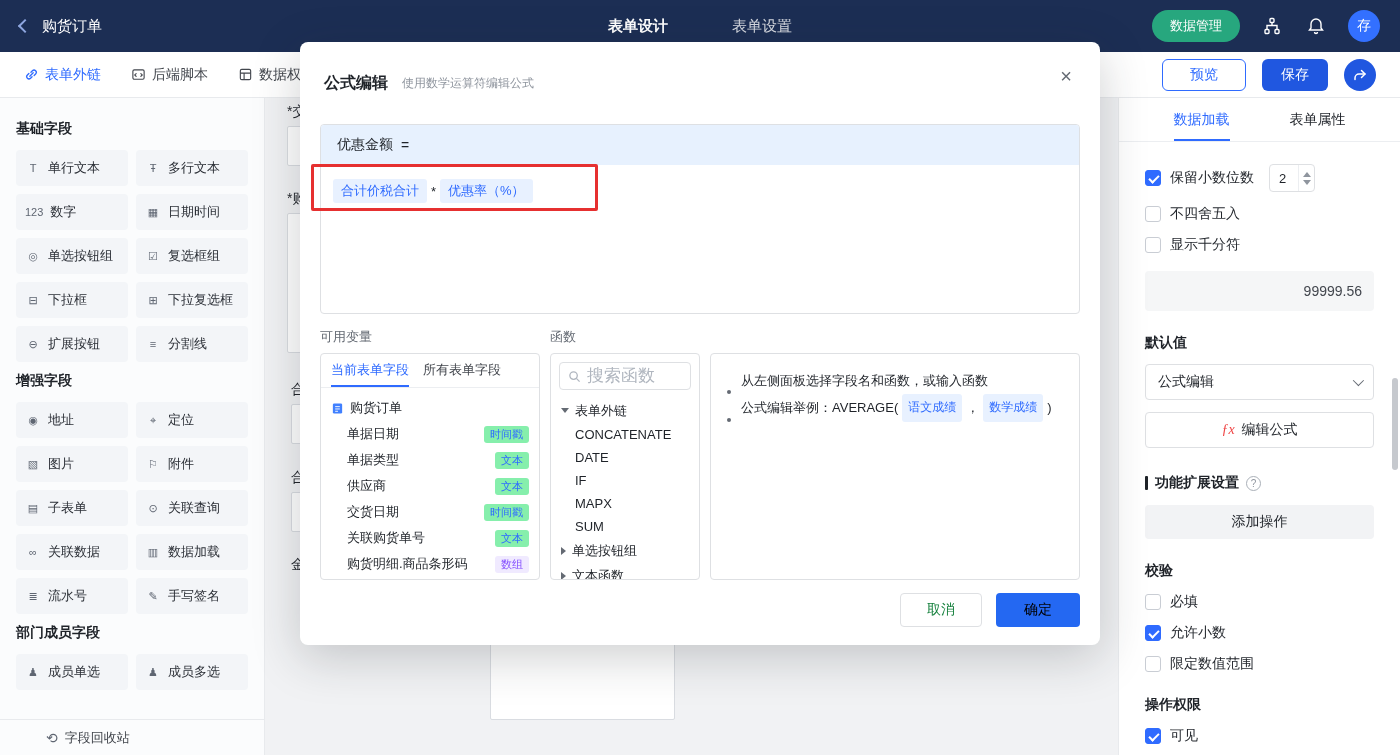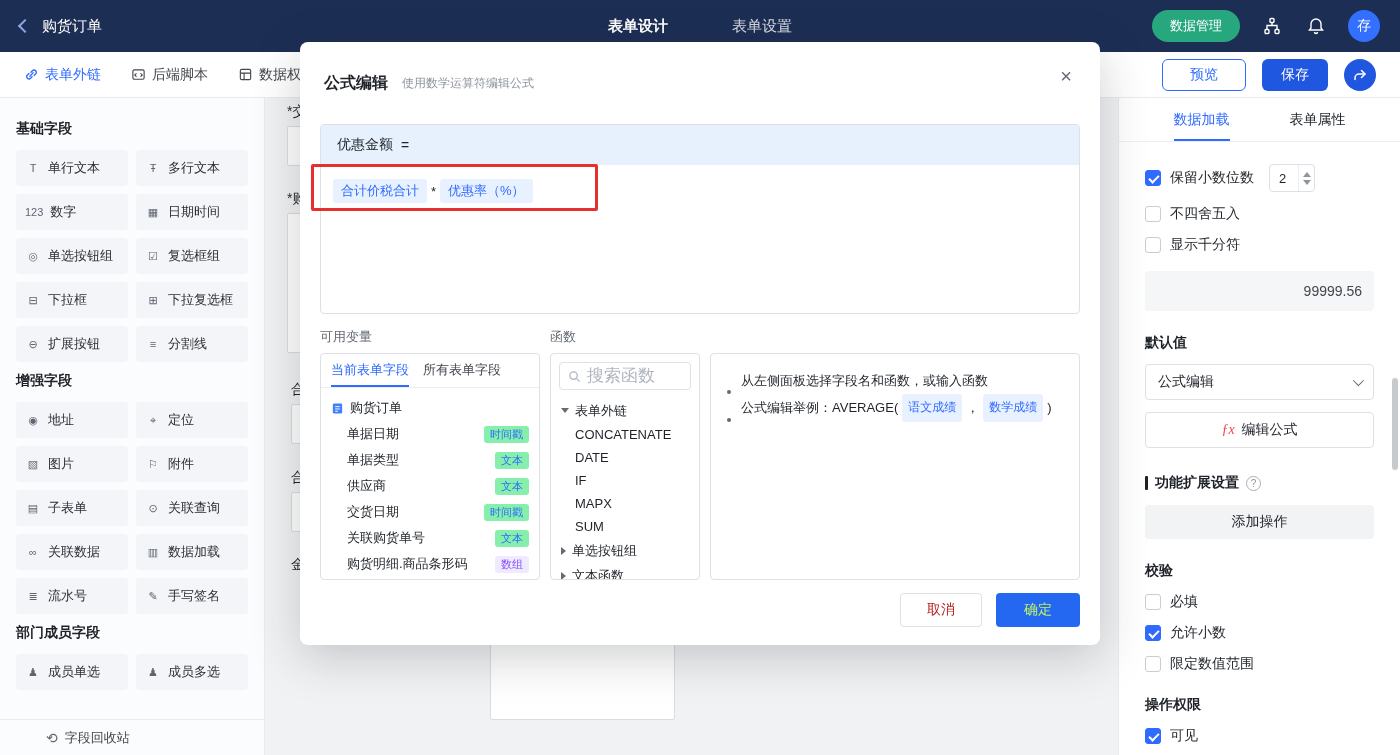--- a/index.html
+++ b/index.html
@@ -101,22 +101,22 @@
 .fn-search input{border:none;outline:none;width:90px;font-size:17px;color:#1f2329;font-family:Liberation Mono, monospace;background:transparent}
 .fn-search input::placeholder{color:#b0b6bf}
 .fn-group{display:flex;align-items:center;gap:6px;height:25px;padding-left:10px;font-size:13px;color:#1f2329;cursor:pointer}
 .tri-d{width:0;height:0;border-left:4px solid transparent;border-right:4px solid transparent;border-top:5px solid #646a73}
 .tri-r{width:0;height:0;border-top:4px solid transparent;border-bottom:4px solid transparent;border-left:5px solid #646a73}
 .fn-item{height:23px;display:flex;align-items:center;padding-left:24px;font-size:13px;color:#1f2329;cursor:pointer}
 .help{padding:13px 16px;font-size:13px;color:#1f2329;line-height:2.1}
 .help-line{display:flex;align-items:flex-end;flex-wrap:wrap;gap:4px}
 .bullet{width:4px;height:4px;border-radius:50%;background:#646a73;margin-right:6px;flex:none}
 .modal-footer{position:absolute;right:20px;bottom:18px;display:flex;gap:14px}
-.btn-cancel{width:82px;height:34px;border:1px solid #dee0e3;border-radius:4px;background:#fff;font-size:14px;color:#b91c1c;cursor:pointer}
-.btn-confirm{width:84px;height:34px;border:none;border-radius:4px;background:#2468f2;font-size:14px;color:#bef264;cursor:pointer}
+.btn-cancel{width:82px;height:34px;border:1px solid #dee0e3;border-radius:4px;background:#fff;font-size:14px;color:#15803d;cursor:pointer}
+.btn-confirm{width:84px;height:34px;border:none;border-radius:4px;background:#2468f2;font-size:14px;color:#000000;cursor:pointer}
 </style>
 </head>
 <body>
 
 <header class="topbar">
   <div class="tb-left">
     <span class="back-ic"></span>
     <span class="tb-title">购货订单</span>
   </div>
   <nav class="tb-tabs">

